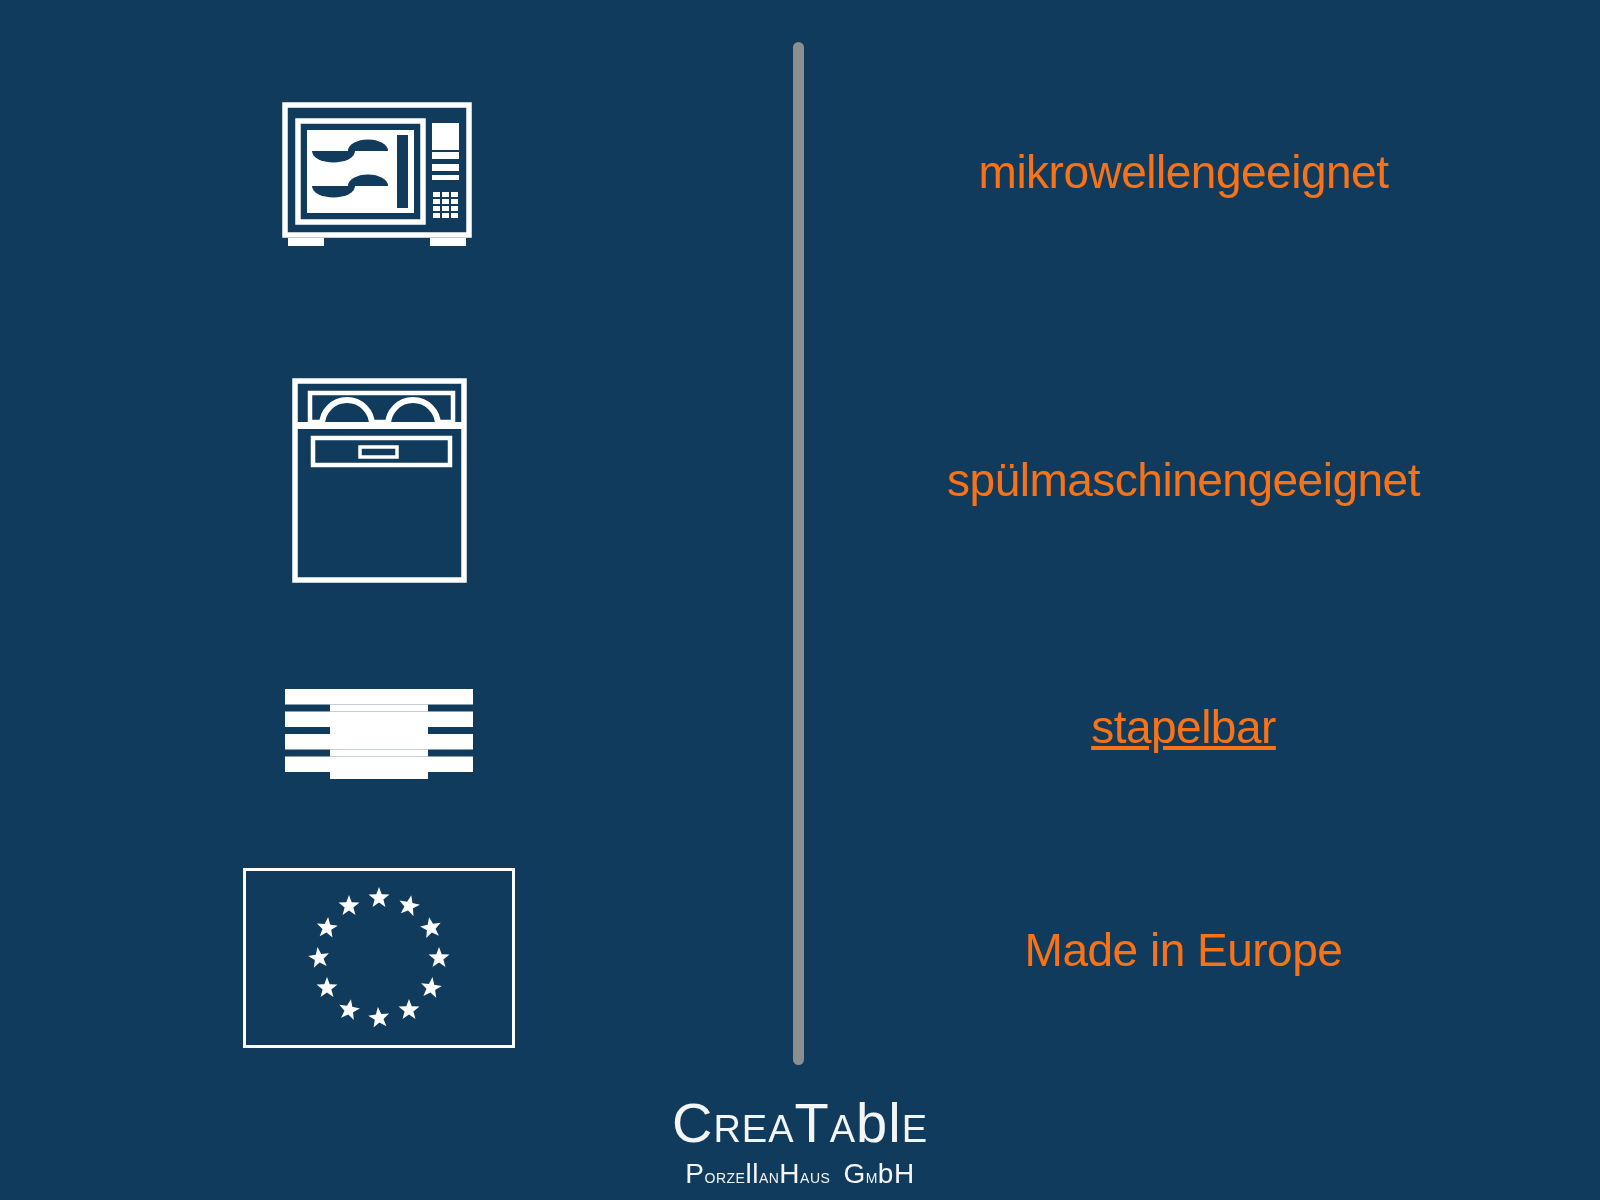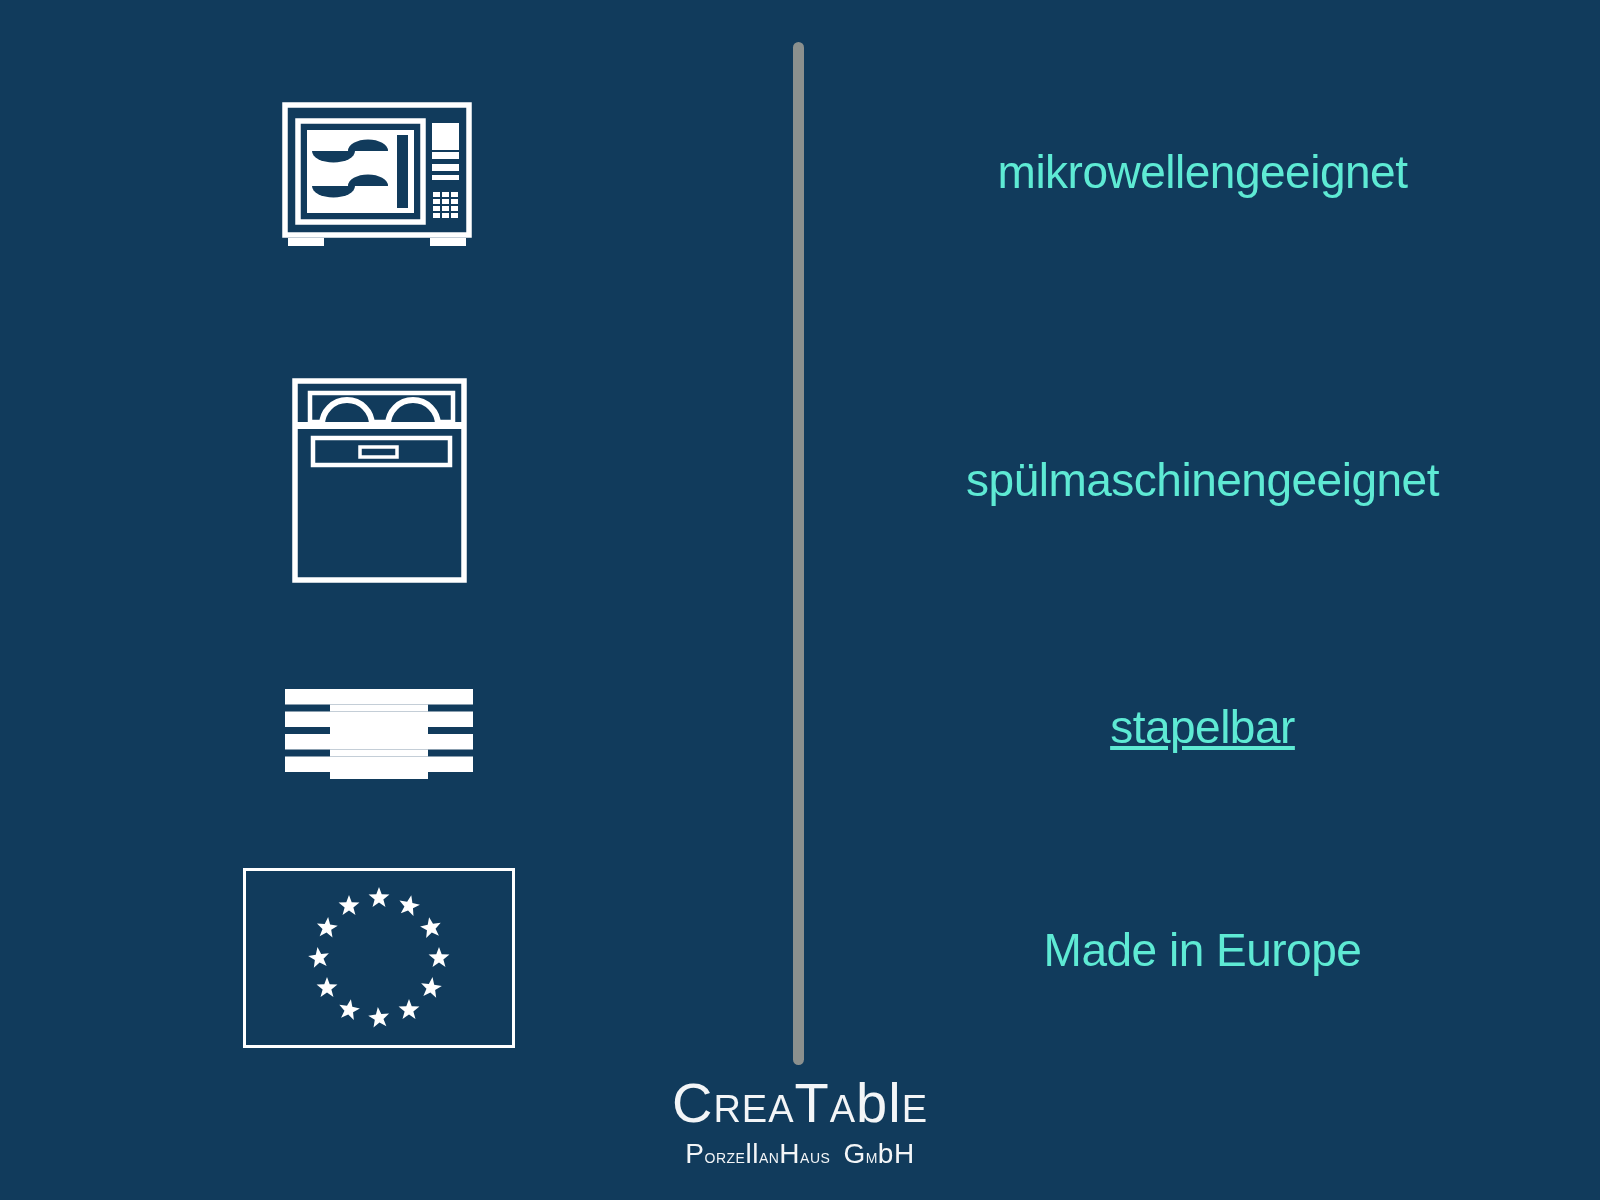--- a/index.html
+++ b/index.html
@@ -17,46 +17,47 @@
     top: 42px;
     width: 11px;
     height: 1023px;
     background: #8b908e;
     border-radius: 6px;
   }
   .icon { position: absolute; }
   .icon svg { display: block; }
   .feature-label {
     position: absolute;
-    left: 805px;
+    left: 786px;
     width: 795px;
     height: 64px;
     line-height: 64px;
     text-align: center;
     font-size: 46px;
     letter-spacing: -0.5px;
-    color: #5eead4;
+    color: #f97316;
   }
   .label-1 { top: 140px; }
   .label-2 { top: 448px; }
   .label-3 { top: 695px; text-decoration: underline; }
   .label-4 { top: 918px; }
   .logo {
     position: absolute;
     left: 0;
     top: 1078px;
     width: 1600px;
     text-align: center;
     color: #f3f5f7;
   }
   .logo-brand {
     font-size: 56px;
     line-height: 50px;
     letter-spacing: 1px;
     white-space: nowrap;
+    margin-top: 20px;
   }
   .logo-brand .sc { font-size: 38px; text-transform: uppercase; }
   .logo-company {
     font-size: 28px;
     line-height: 26px;
     margin-top: 7px;
     letter-spacing: 0.5px;
     white-space: nowrap;
   }
   .logo-company .sc { font-size: 14px; text-transform: uppercase; }

